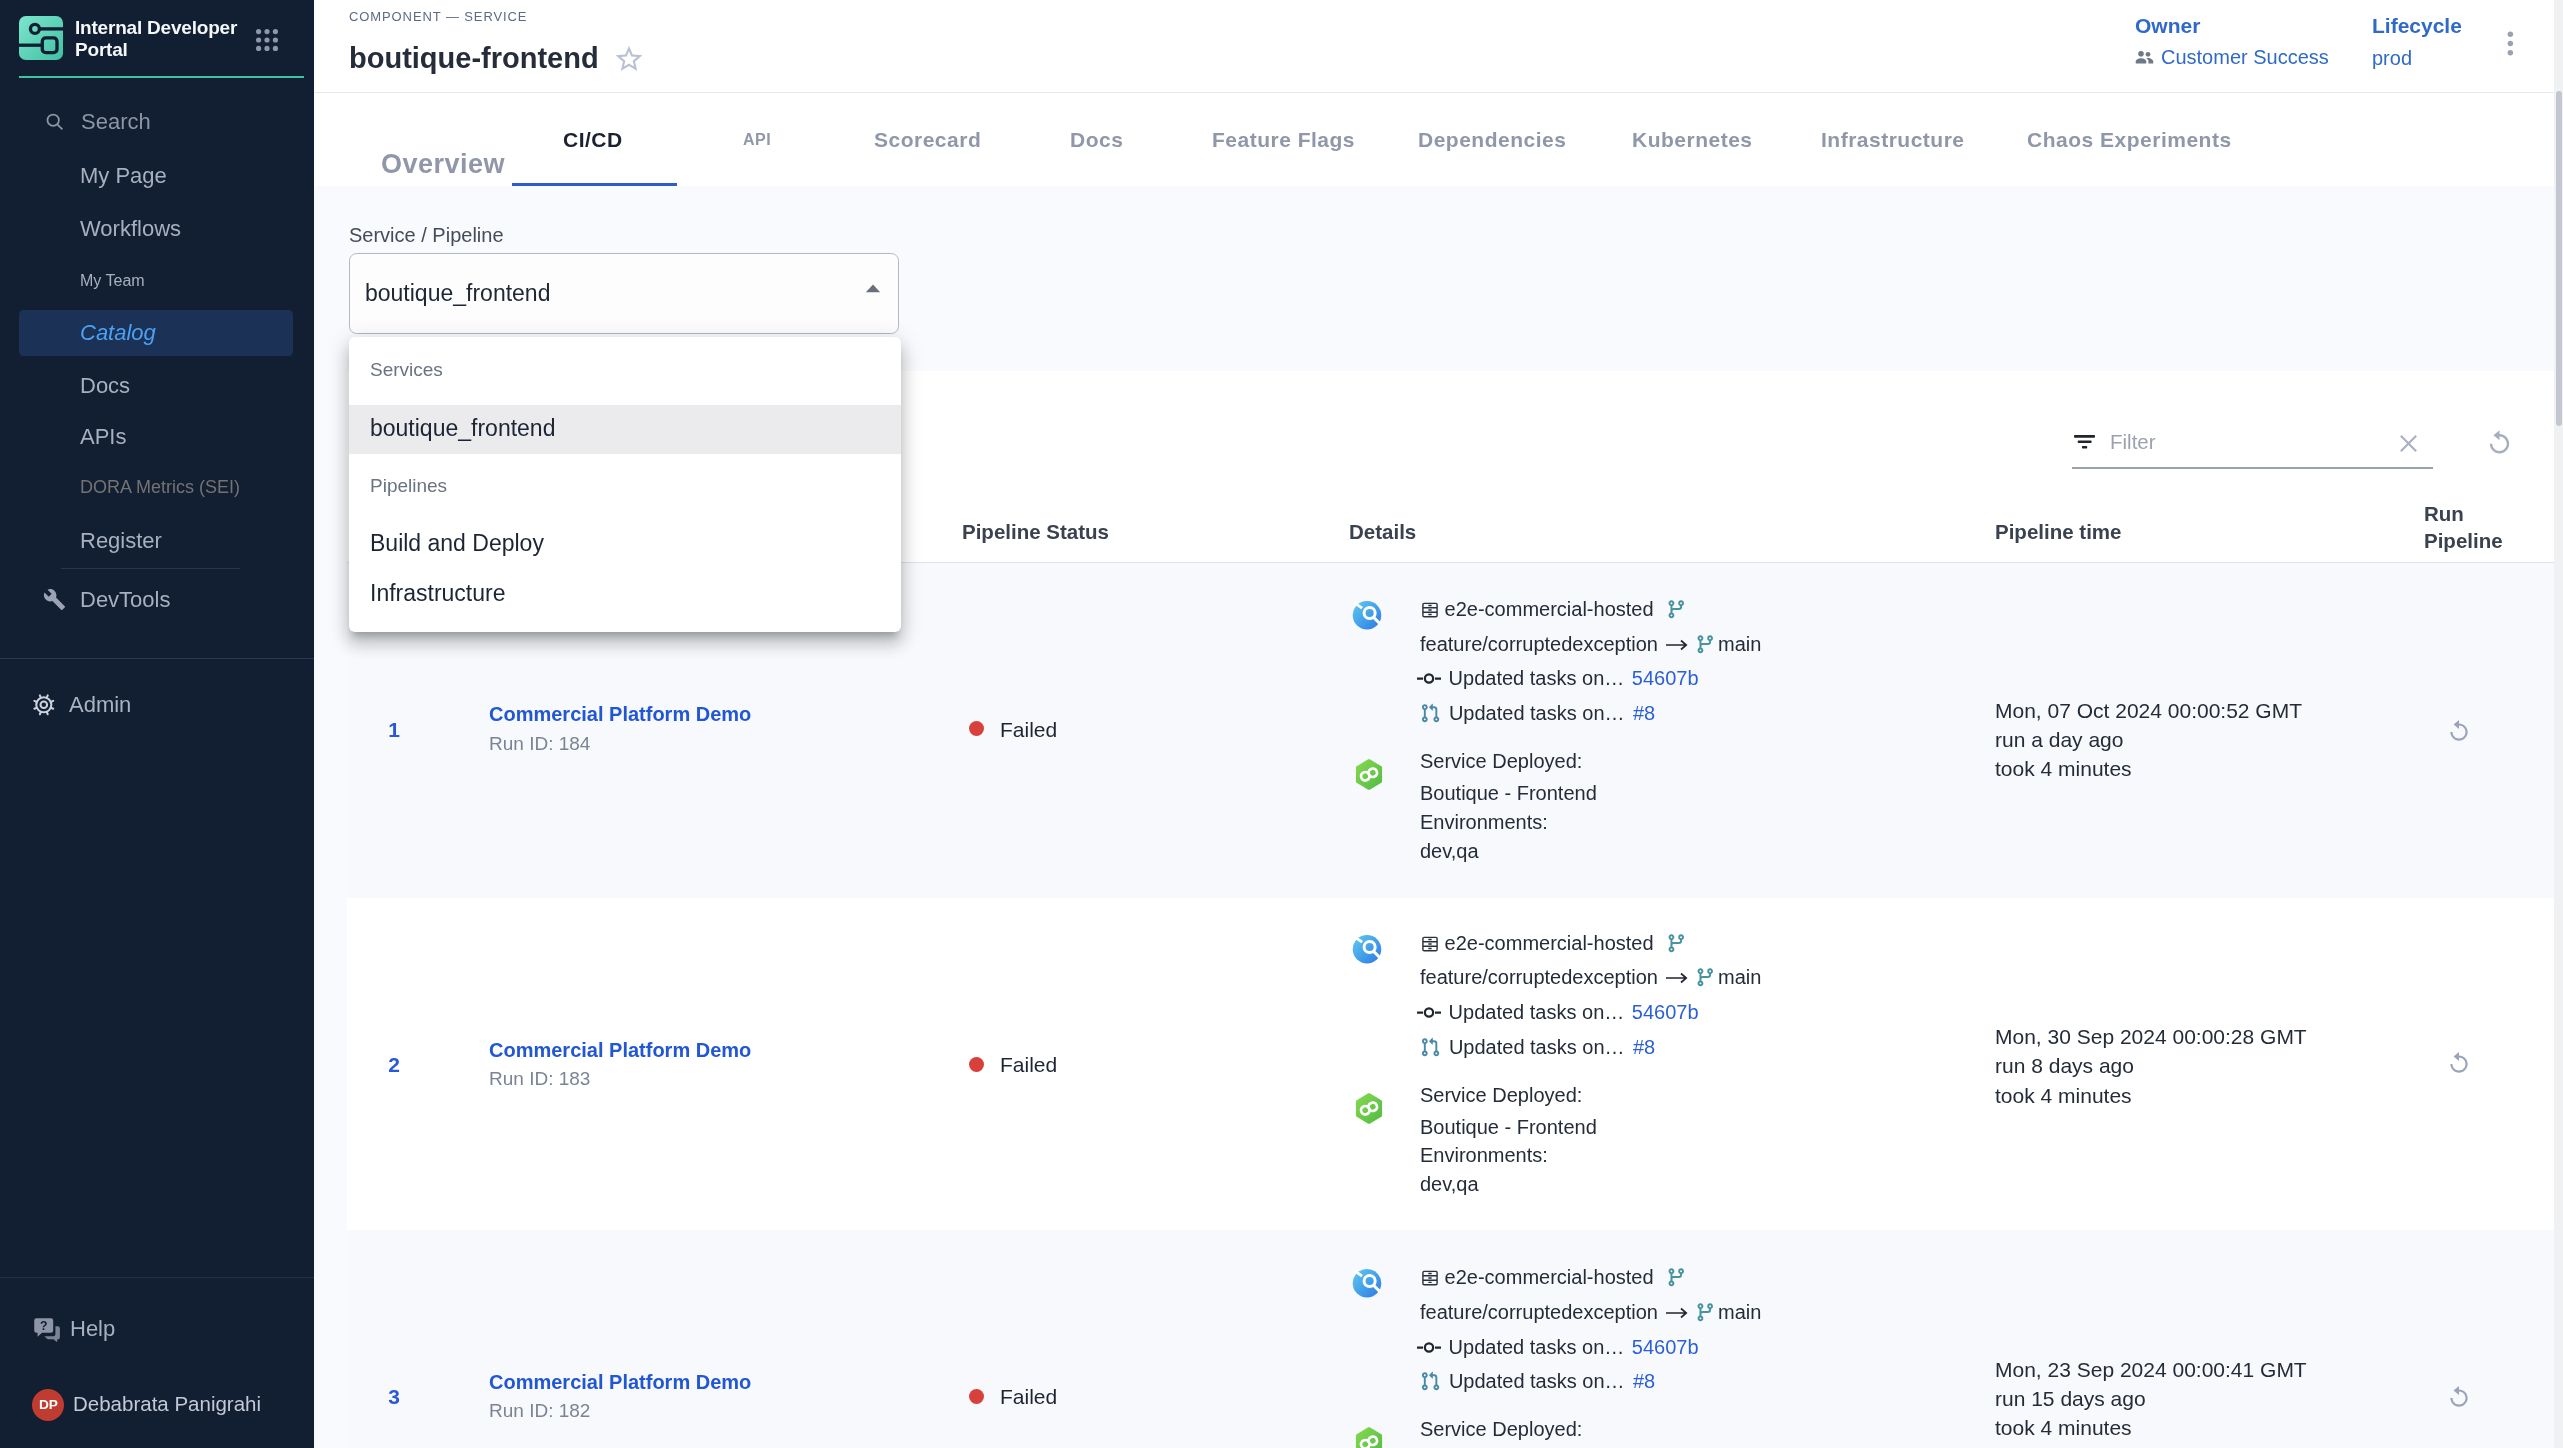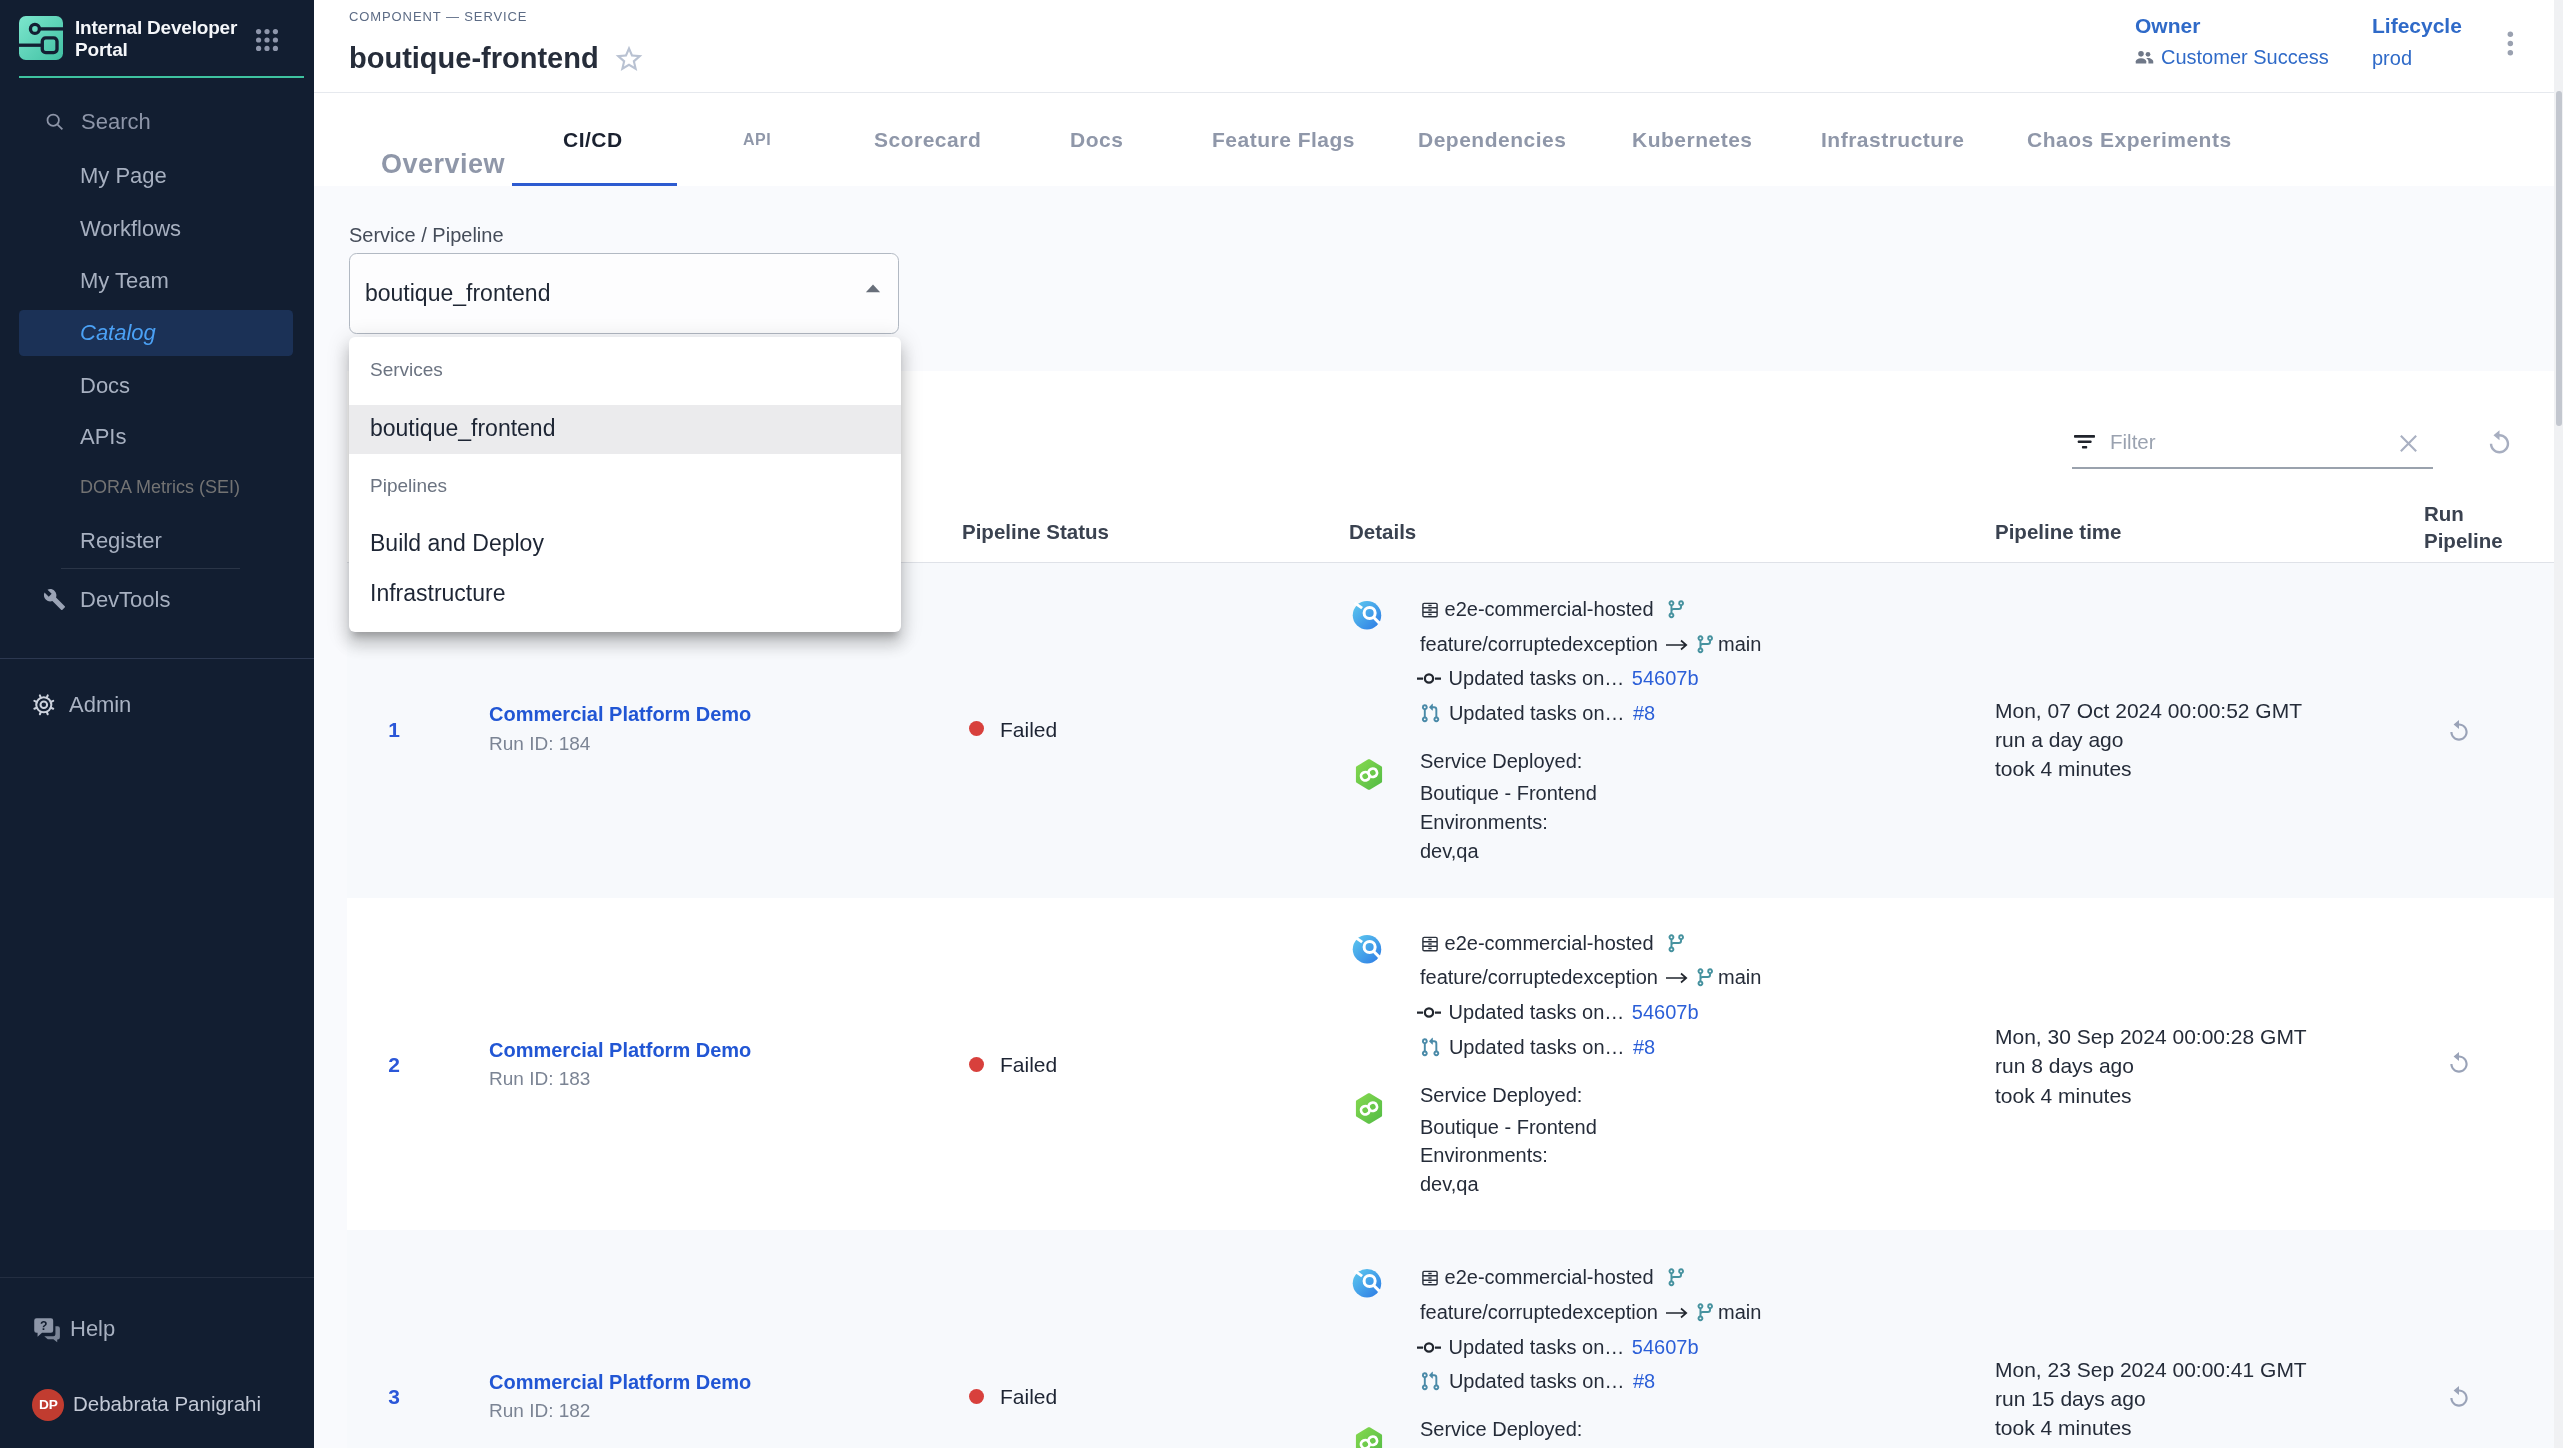--- a/index.html
+++ b/index.html
@@ -388,21 +388,21 @@
 <div class="abs" style="left:19px; top:76px; width:285px; height:2.3px; background:#3ec3a0;"></div>
 
 <svg class="abs" style="left:44px; top:111px;" width="21" height="21" viewBox="0 0 24 24" fill="none" stroke="#8d95a8" stroke-width="2">
     <circle cx="10.5" cy="10.5" r="6.5"></circle>
     <path d="M15.5 15.5 L21 21"></path>
   </svg>
 <div class="txt" style="left:81px; top:110px; font-size:22px; color:#8d95a8; line-height:23px;">Search</div>
 
 <div class="txt" style="left:80px; top:164px; font-size:22px; color:#a7b0c0; line-height:23px;">My Page</div>
 <div class="txt" style="left:80px; top:217px; font-size:22px; color:#a7b0c0; line-height:23px;">Workflows</div>
-<div class="txt" style="left:80px; top:269px; font-size:22px; color:#a7b0c0; line-height:23px;">My Team</div>
+<div class="txt" style="left:80px; top:269px; font-size:16px; color:#a7b0c0; line-height:23px;">My Team</div>
 <div class="abs" style="left:19px; top:310px; width:274px; height:46px; background:#1b3156; border-radius:4.6px;"></div>
 <div class="txt" style="left:80px; top:321px; font-size:22px; color:#4ba1f5; line-height:23px;font-style:italic;">Catalog</div>
 <div class="txt" style="left:80px; top:374px; font-size:22px; color:#a7b0c0; line-height:23px;">Docs</div>
 <div class="txt" style="left:80px; top:425px; font-size:22px; color:#a7b0c0; line-height:23px;">APIs</div>
 <div class="txt" style="left:80px; top:476px; font-size:18px; color:#737373; line-height:23px;">DORA Metrics (SEI)</div>
 <div class="txt" style="left:80px; top:529px; font-size:22px; color:#a7b0c0; line-height:23px;">Register</div>
 <div class="abs" style="left:61px; top:568px; width:179px; height:0.8px; background:#2a3547;"></div>
 <svg class="abs" style="left:43px; top:588px;" width="23" height="23" viewBox="0 0 24 24" fill="#9aa3b5">
     <path d="M22.7 19l-9.1-9.1c.9-2.3.4-5-1.5-6.9-2-2-5-2.4-7.4-1.3L9 6 6 9 1.6 4.7C.4 7.1.9 10.1 2.9 12.1c1.9 1.9 4.6 2.4 6.9 1.5l9.1 9.1c.4.4 1 .4 1.4 0l2.3-2.3c.5-.4.5-1.1.1-1.4z"></path>
   </svg>

